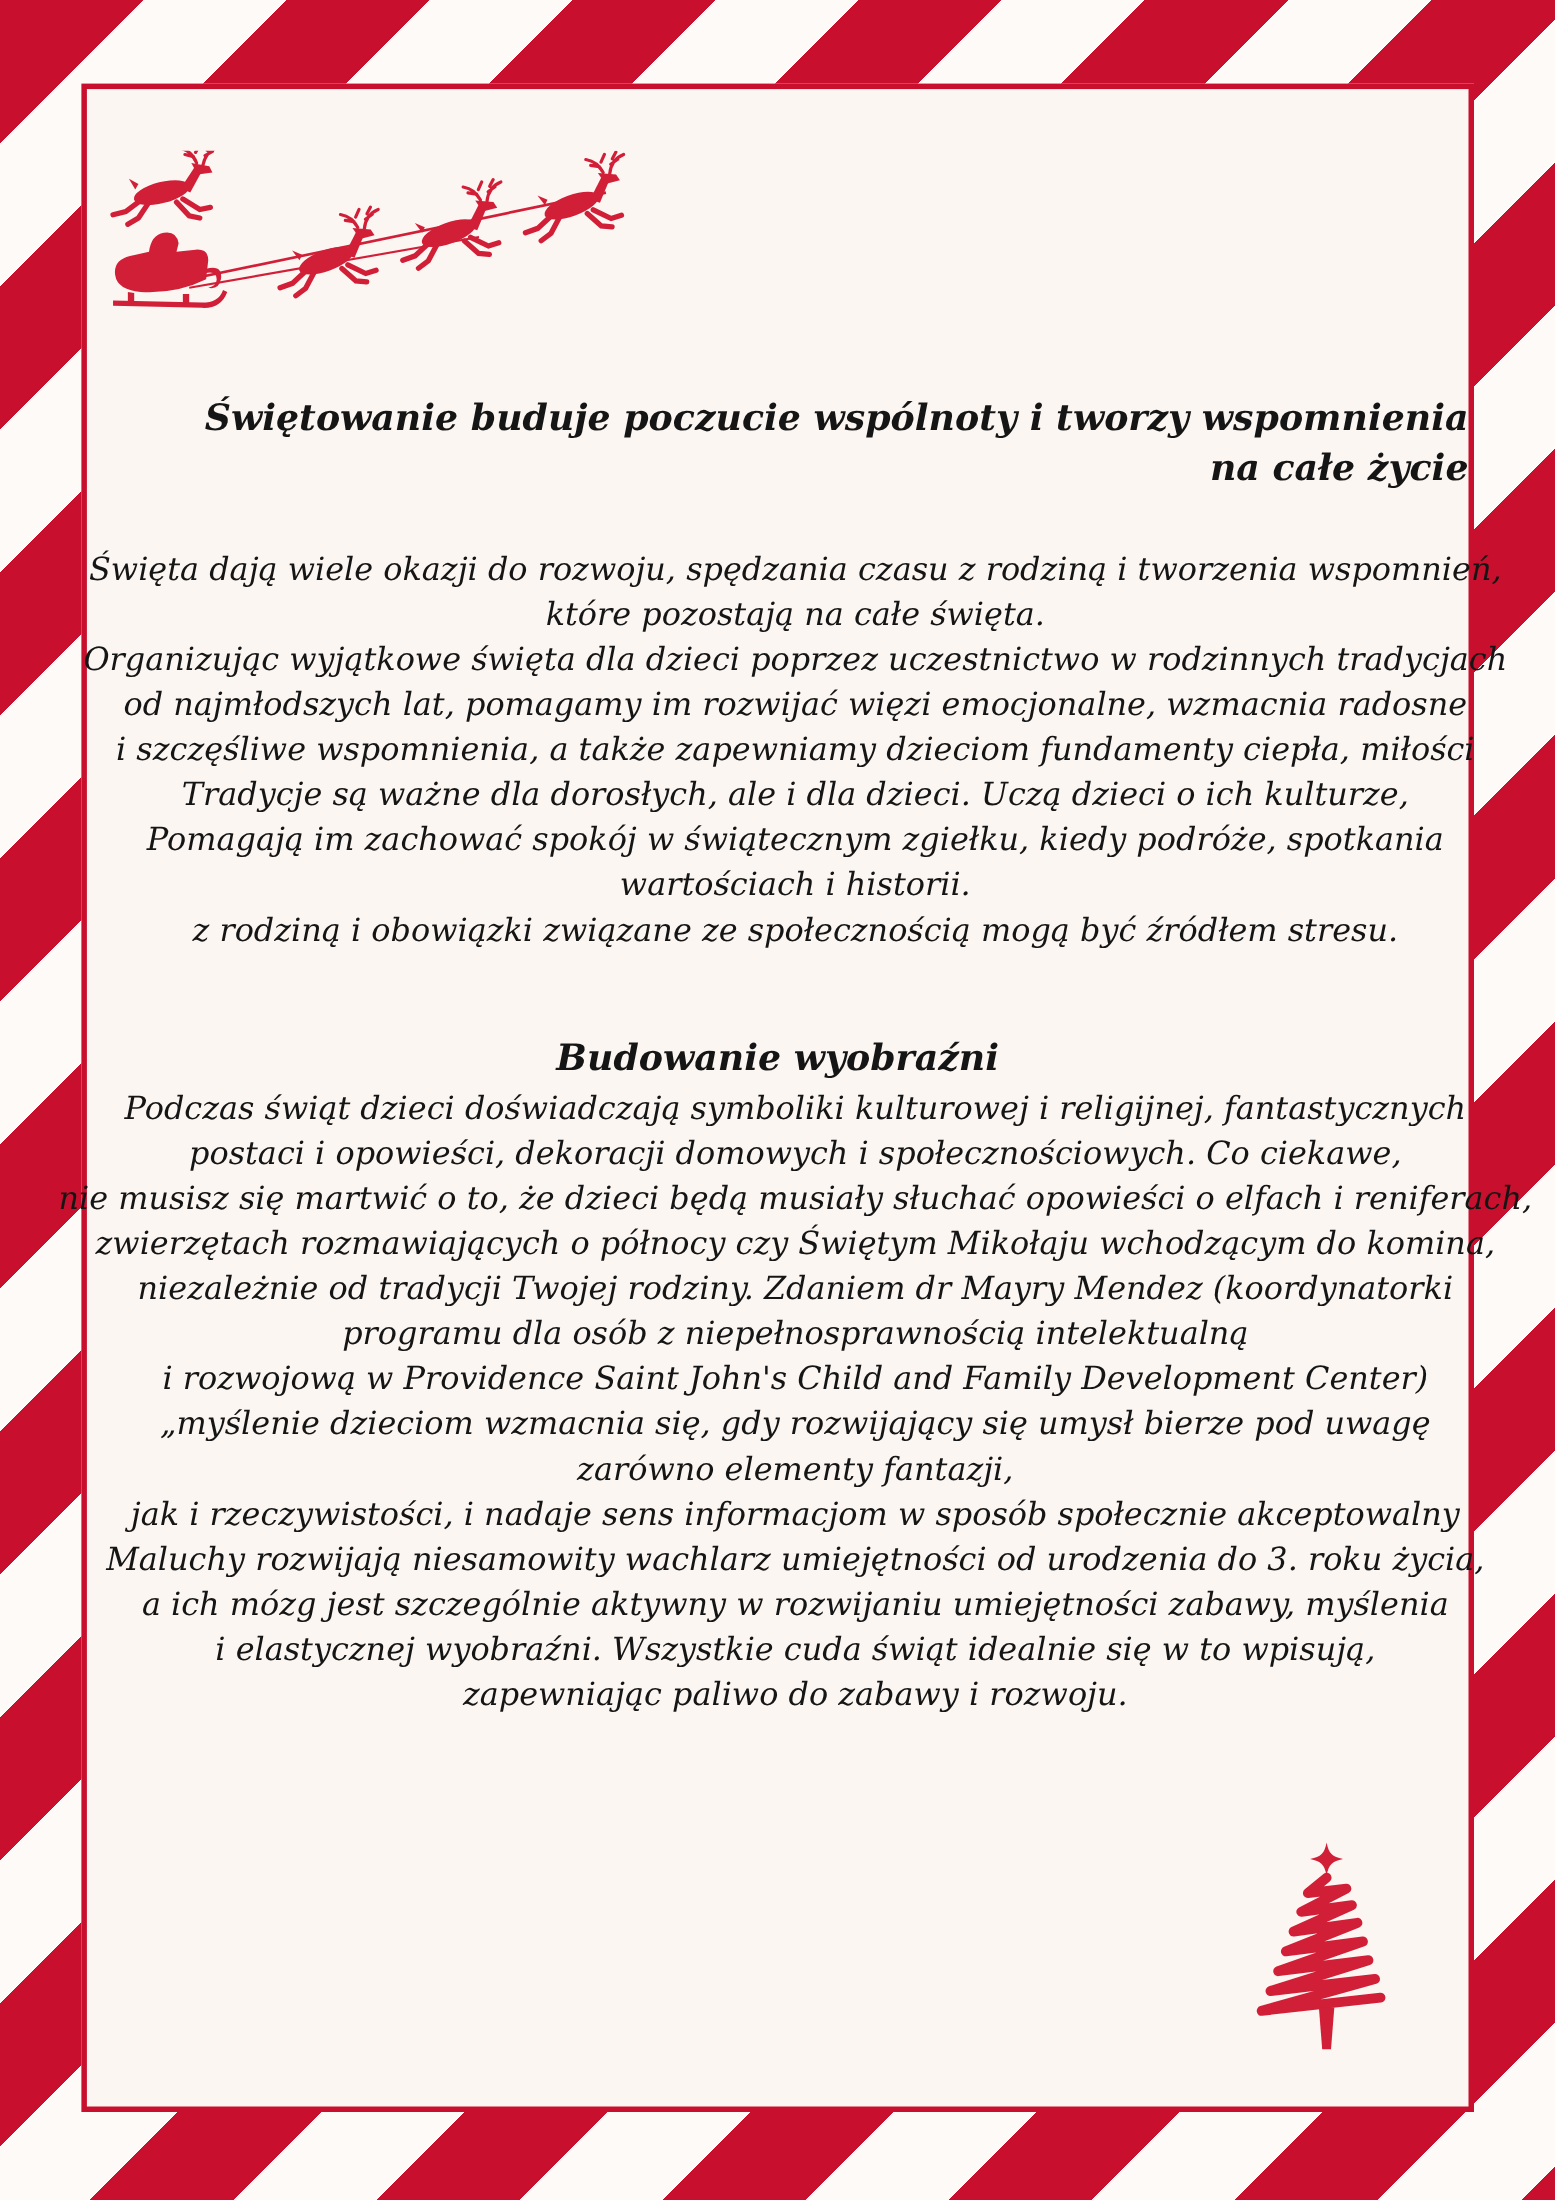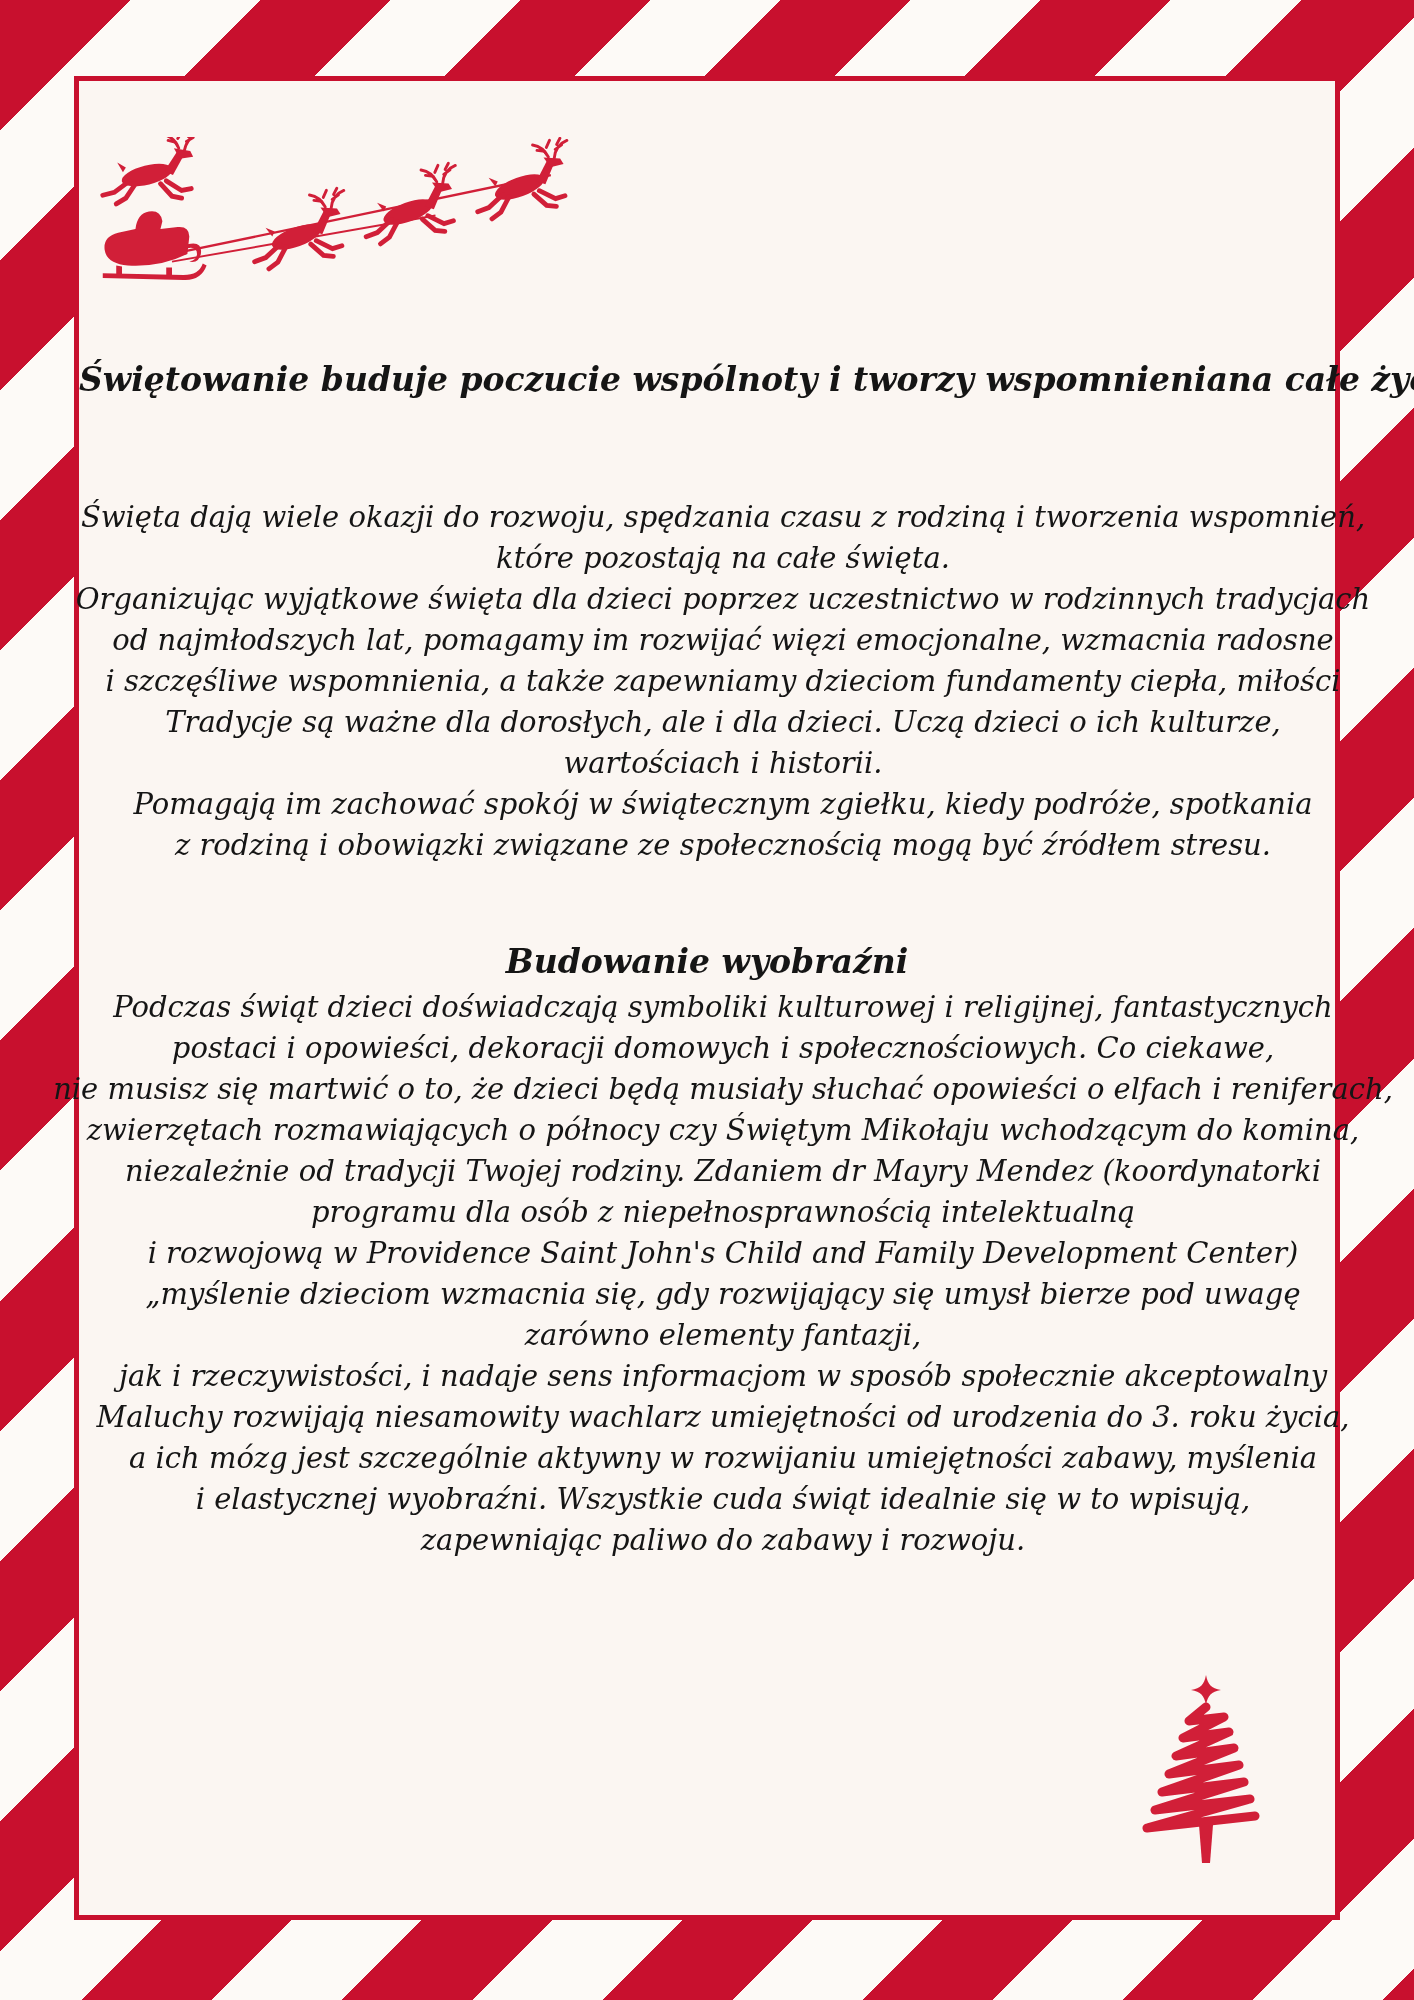--- a/index.html
+++ b/index.html
@@ -13,21 +13,21 @@
   }
   .page{
     position:absolute;left:74px;top:76px;
     width:1256px;height:1834px;
     background:#fbf6f2;
     border:5px solid #c8102e;
   }
   .deco{position:absolute;}
   .heading{
     position:absolute;left:0;right:0;
-    display:flex;align-items:flex-start;
+    display:flex;flex-direction:column;align-items:flex-end;
     font-weight:bold;font-style:italic;
     font-size:33px;line-height:45px;
   }
   .para{
     position:absolute;left:0;right:0;
     display:flex;flex-direction:column;align-items:center;
     font-style:italic;
     font-size:29px;line-height:41px;padding-left:32px;
   }
   .subheading{
@@ -85,22 +85,22 @@
     <div class="line">na całe życie</div>
   </div>
 
   <div id="para1" class="para">
     <div class="line">Święta dają wiele okazji do rozwoju, spędzania czasu z rodziną i tworzenia wspomnień,</div>
     <div class="line">które pozostają na całe święta.</div>
     <div class="line">Organizując wyjątkowe święta dla dzieci poprzez uczestnictwo w rodzinnych tradycjach</div>
     <div class="line">od najmłodszych lat, pomagamy im rozwijać więzi emocjonalne, wzmacnia radosne</div>
     <div class="line">i szczęśliwe wspomnienia, a także zapewniamy dzieciom fundamenty ciepła, miłości</div>
     <div class="line">Tradycje są ważne dla dorosłych, ale i dla dzieci. Uczą dzieci o ich kulturze,</div>
+    <div class="line">Pomagają im zachować spokój w świątecznym zgiełku, kiedy podróże, spotkania</div>
     <div class="line">wartościach i historii.</div>
-    <div class="line">Pomagają im zachować spokój w świątecznym zgiełku, kiedy podróże, spotkania</div>
     <div class="line">z rodziną i obowiązki związane ze społecznością mogą być źródłem stresu.</div>
   </div>
 
   <div id="subheading" class="subheading">Budowanie wyobraźni</div>
 
   <div id="para2" class="para">
     <div class="line">Podczas świąt dzieci doświadczają symboliki kulturowej i religijnej, fantastycznych</div>
     <div class="line">postaci i opowieści, dekoracji domowych i społecznościowych. Co ciekawe,</div>
     <div class="line">nie musisz się martwić o to, że dzieci będą musiały słuchać opowieści o elfach i reniferach,</div>
     <div class="line">zwierzętach rozmawiających o północy czy Świętym Mikołaju wchodzącym do komina,</div>

